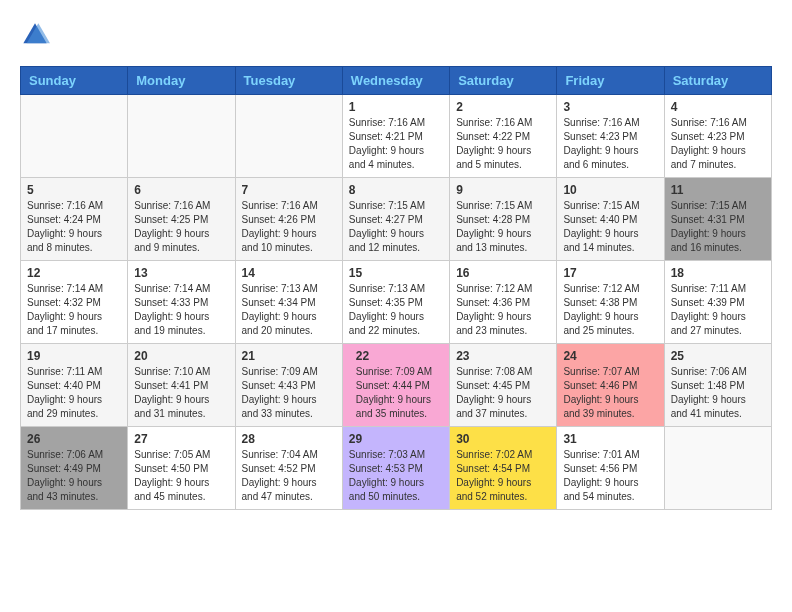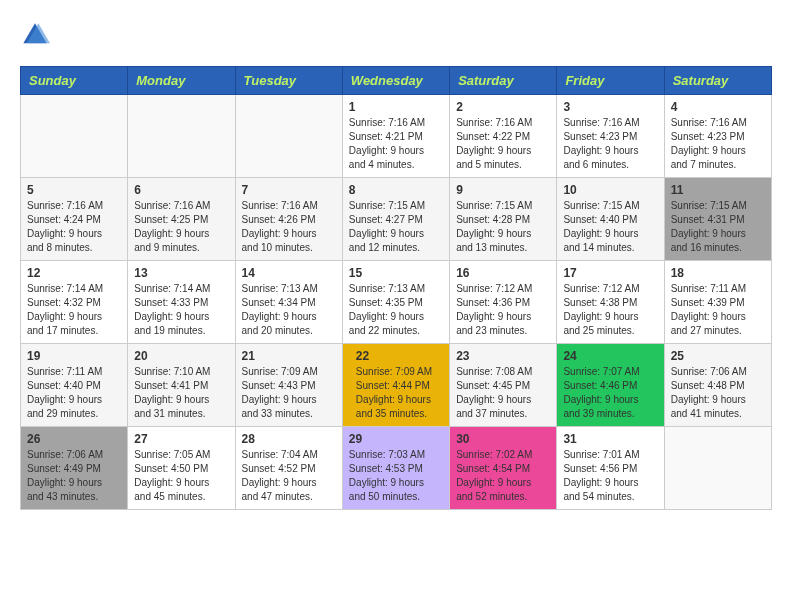--- a/index.html
+++ b/index.html
@@ -46,26 +46,25 @@
       font-size: 14px;
       color: #333;
     }
     .calendar {
       width: 100%;
       border-collapse: collapse;
       border: 1px solid #ccc;
     }
     .calendar th {
       background-color: #2a62b8;
-      color: #bef264;
+      color: #7dd3fc;
       text-align: left;
       padding: 6px 8px;
       font-size: 13px;
       border: 1px solid #1a4a98;
-      font-style: italic;
     }
     .calendar td {
       vertical-align: top;
       padding: 5px 6px;
       border: 1px solid #ccc;
       font-size: 10.5px;
       color: #333;
       background: #fff;
       width: calc(100% / 7);
       height: 80px;
@@ -274,45 +273,45 @@
 Daylight: 9 hours
 and 31 minutes.</div>
         </td>
         <td style="background: rgb(245, 245, 245);">
           <span class="day-num">21</span>
           <div class="cell-content">Sunrise: 7:09 AM
 Sunset: 4:43 PM
 Daylight: 9 hours
 and 33 minutes.</div>
         </td>
-        <td style="background: #eab308; padding-left: 13px;">
+        <td style="background: #f9a8d4; padding-left: 13px;">
           <span class="day-num">22</span>
           <div class="cell-content">Sunrise: 7:09 AM
 Sunset: 4:44 PM
 Daylight: 9 hours
 and 35 minutes.</div>
         </td>
         <td style="background: rgb(245, 245, 245);">
           <span class="day-num">23</span>
           <div class="cell-content">Sunrise: 7:08 AM
 Sunset: 4:45 PM
 Daylight: 9 hours
 and 37 minutes.</div>
         </td>
-        <td style="background: #22c55e;">
+        <td style="background: #fca5a5;">
           <span class="day-num">24</span>
           <div class="cell-content">Sunrise: 7:07 AM
 Sunset: 4:46 PM
 Daylight: 9 hours
 and 39 minutes.</div>
         </td>
         <td style="background: rgb(245, 245, 245);">
           <span class="day-num">25</span>
           <div class="cell-content">Sunrise: 7:06 AM
-Sunset: 4:48 PM
+Sunset: 1:48 PM
 Daylight: 9 hours
 and 41 minutes.</div>
         </td>
       </tr>
       <tr>
         <td style="background: #a3a3a3;">
           <span class="day-num">26</span>
           <div class="cell-content">Sunrise: 7:06 AM
 Sunset: 4:49 PM
 Daylight: 9 hours
@@ -332,21 +331,21 @@
 Daylight: 9 hours
 and 47 minutes.</div>
         </td>
         <td style="background: #c4b5fd;">
           <span class="day-num">29</span>
           <div class="cell-content">Sunrise: 7:03 AM
 Sunset: 4:53 PM
 Daylight: 9 hours
 and 50 minutes.</div>
         </td>
-        <td style="background: #ec4899; margin-left: 16px;">
+        <td style="background: #fde047; margin-left: 16px;">
           <span class="day-num">30</span>
           <div class="cell-content">Sunrise: 7:02 AM
 Sunset: 4:54 PM
 Daylight: 9 hours
 and 52 minutes.</div>
         </td>
         <td style="background: rgb(255, 255, 255);">
           <span class="day-num">31</span>
           <div class="cell-content">Sunrise: 7:01 AM
 Sunset: 4:56 PM

